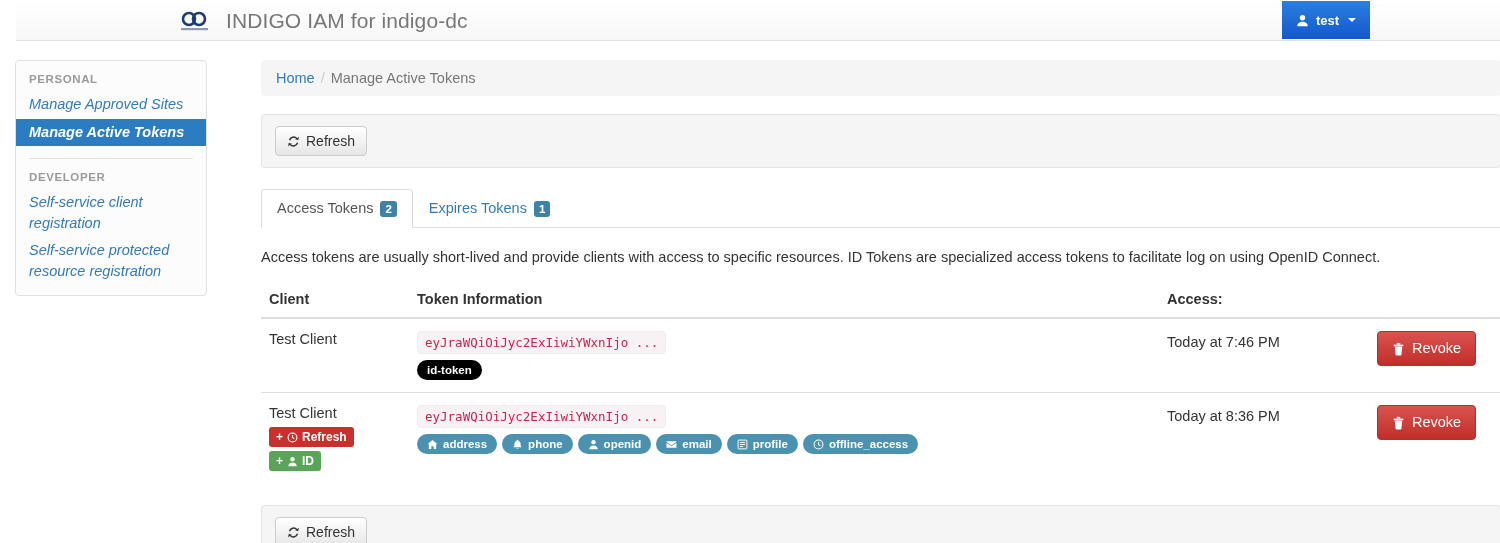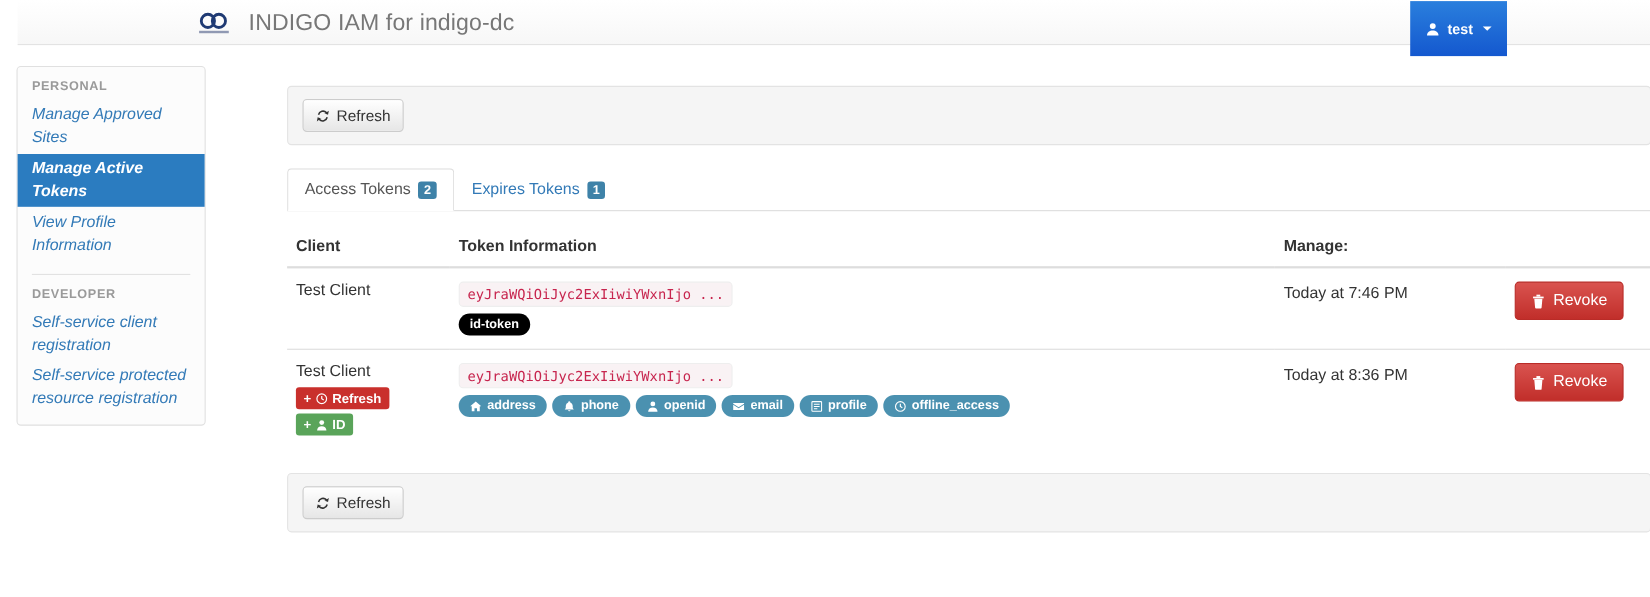--- a/index.html
+++ b/index.html
@@ -33,41 +33,41 @@
   }
   .brand-title {
     font-size: 21px;
     color: #777777;
     font-weight: 400;
     letter-spacing: 0.1px;
     white-space: nowrap;
   }
   .user-btn {
     position: absolute; right: 146px; top: 1px;
-    height: 50px;
+    height: 38px;
     padding: 0 14px;
     display: flex; align-items: center; gap: 7px;
     background: linear-gradient(to bottom, #2a7fdd 0%, #1458cf 100%);
     color: #ffffff;
     font-size: 13px; font-weight: bold;
     cursor: pointer;
     border: none;
   }
   .caret {
     width: 0; height: 0;
     border-left: 4px solid transparent;
     border-right: 4px solid transparent;
     border-top: 4px solid #ffffff;
     margin-left: 2px;
   }
 
   
   .sidebar {
     position: absolute; left: 15px; top: 60px;
-    width: 172px;
+    width: 192px;
     background: #fcfcfc;
     border: 1px solid #e0e0e0;
     border-radius: 4px;
     padding: 12px 0 10px 0;
   }
   .side-head {
     font-size: 11.5px;
     font-weight: bold;
     color: #9a9a9a;
     letter-spacing: 0.6px;
@@ -298,29 +298,31 @@
     </span>
     <span>test</span>
     <span class="caret"></span>
   </div>
 </div>
 
 <div class="sidebar">
   <div class="side-head">PERSONAL</div>
   <a class="side-link">Manage Approved Sites</a>
   <a class="side-link active">Manage Active Tokens</a>
-  <a class="side-link">View Profile Information</a>
   <div class="side-sep"></div>
   <div class="side-head">DEVELOPER</div>
   <a class="side-link">Self-service client registration</a>
   <a class="side-link">Self-service protected resource registration</a>
 </div>
 
 <div class="main">
 
+  <div class="breadcrumb">
+    <a>Home</a><span class="sep">/</span><span>Manage Active Tokens</span>
+  </div>
 
   <div class="well">
     <button class="btn-default">
       <span class="icon">
         <svg width="13" height="13" viewBox="0 0 16 16" fill="#333333">
           <path d="M12.6 3.6A6 6 0 0 0 2.3 6.3l1.7.5A4.2 4.2 0 0 1 11.3 4.9L9.4 5l4.4 1.6.9-4.6z"></path>
           <path d="M3.4 12.4a6 6 0 0 0 10.3-2.7l-1.7-.5a4.2 4.2 0 0 1-7.3 1.9l1.9-.1L2.2 9.4l-.9 4.6z"></path>
         </svg>
       </span>
       <span>Refresh</span>
@@ -331,33 +333,34 @@
     <div class="tab active">
       <span>Access Tokens</span>
       <span class="badge">2</span>
     </div>
     <div class="tab">
       <span>Expires Tokens</span>
       <span class="badge">1</span>
     </div>
   </div>
 
+  <div class="tab-desc">Access tokens are usually short-lived and provide clients with access to specific resources. ID Tokens are specialized access tokens to facilitate log on using OpenID Connect.</div>
 
   <table class="tokens">
     <colgroup>
       <col class="col-client">
         <col class="col-token">
         <col class="col-expires">
         <col class="col-action">
     </colgroup>
     <thead>
       <tr>
         <th>Client</th>
         <th>Token Information</th>
-        <th>Manage:</th>
+        <th>Access:</th>
         <th></th>
       </tr>
     </thead>
     <tbody>
 
       <tr>
         <td>Test Client</td>
         <td>
           <code class="token">eyJraWQiOiJyc2ExIiwiYWxnIjo ...</code>
           <div><span class="label-gray">id-token</span></div>

